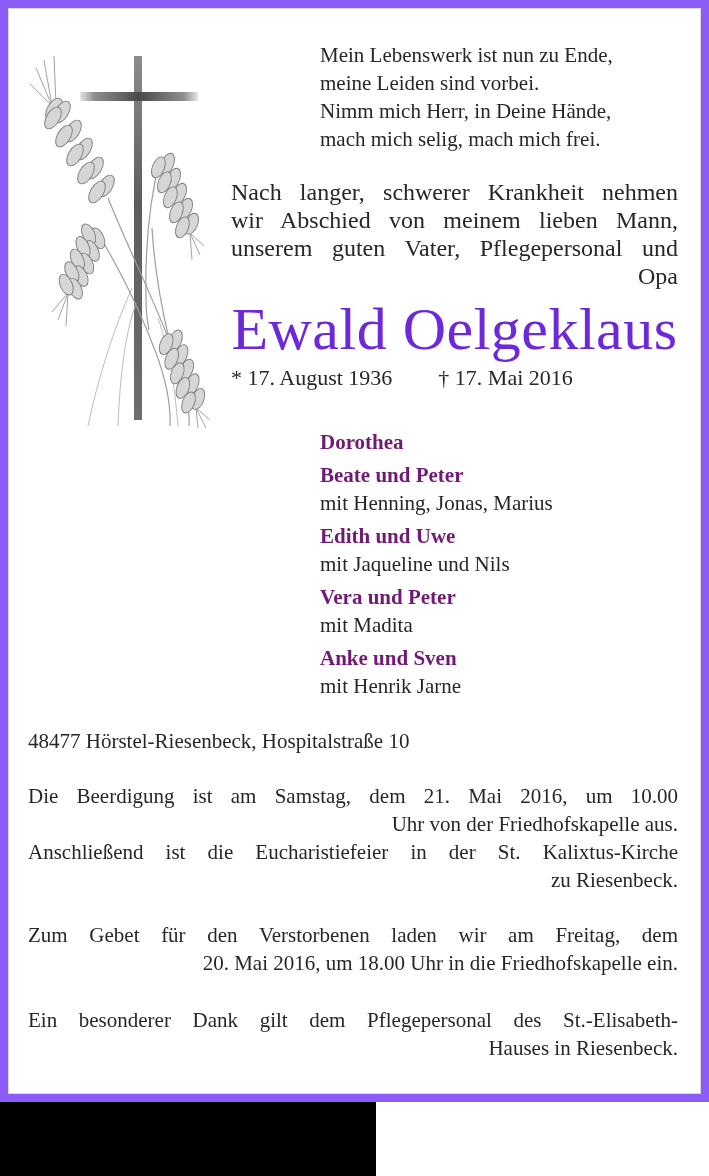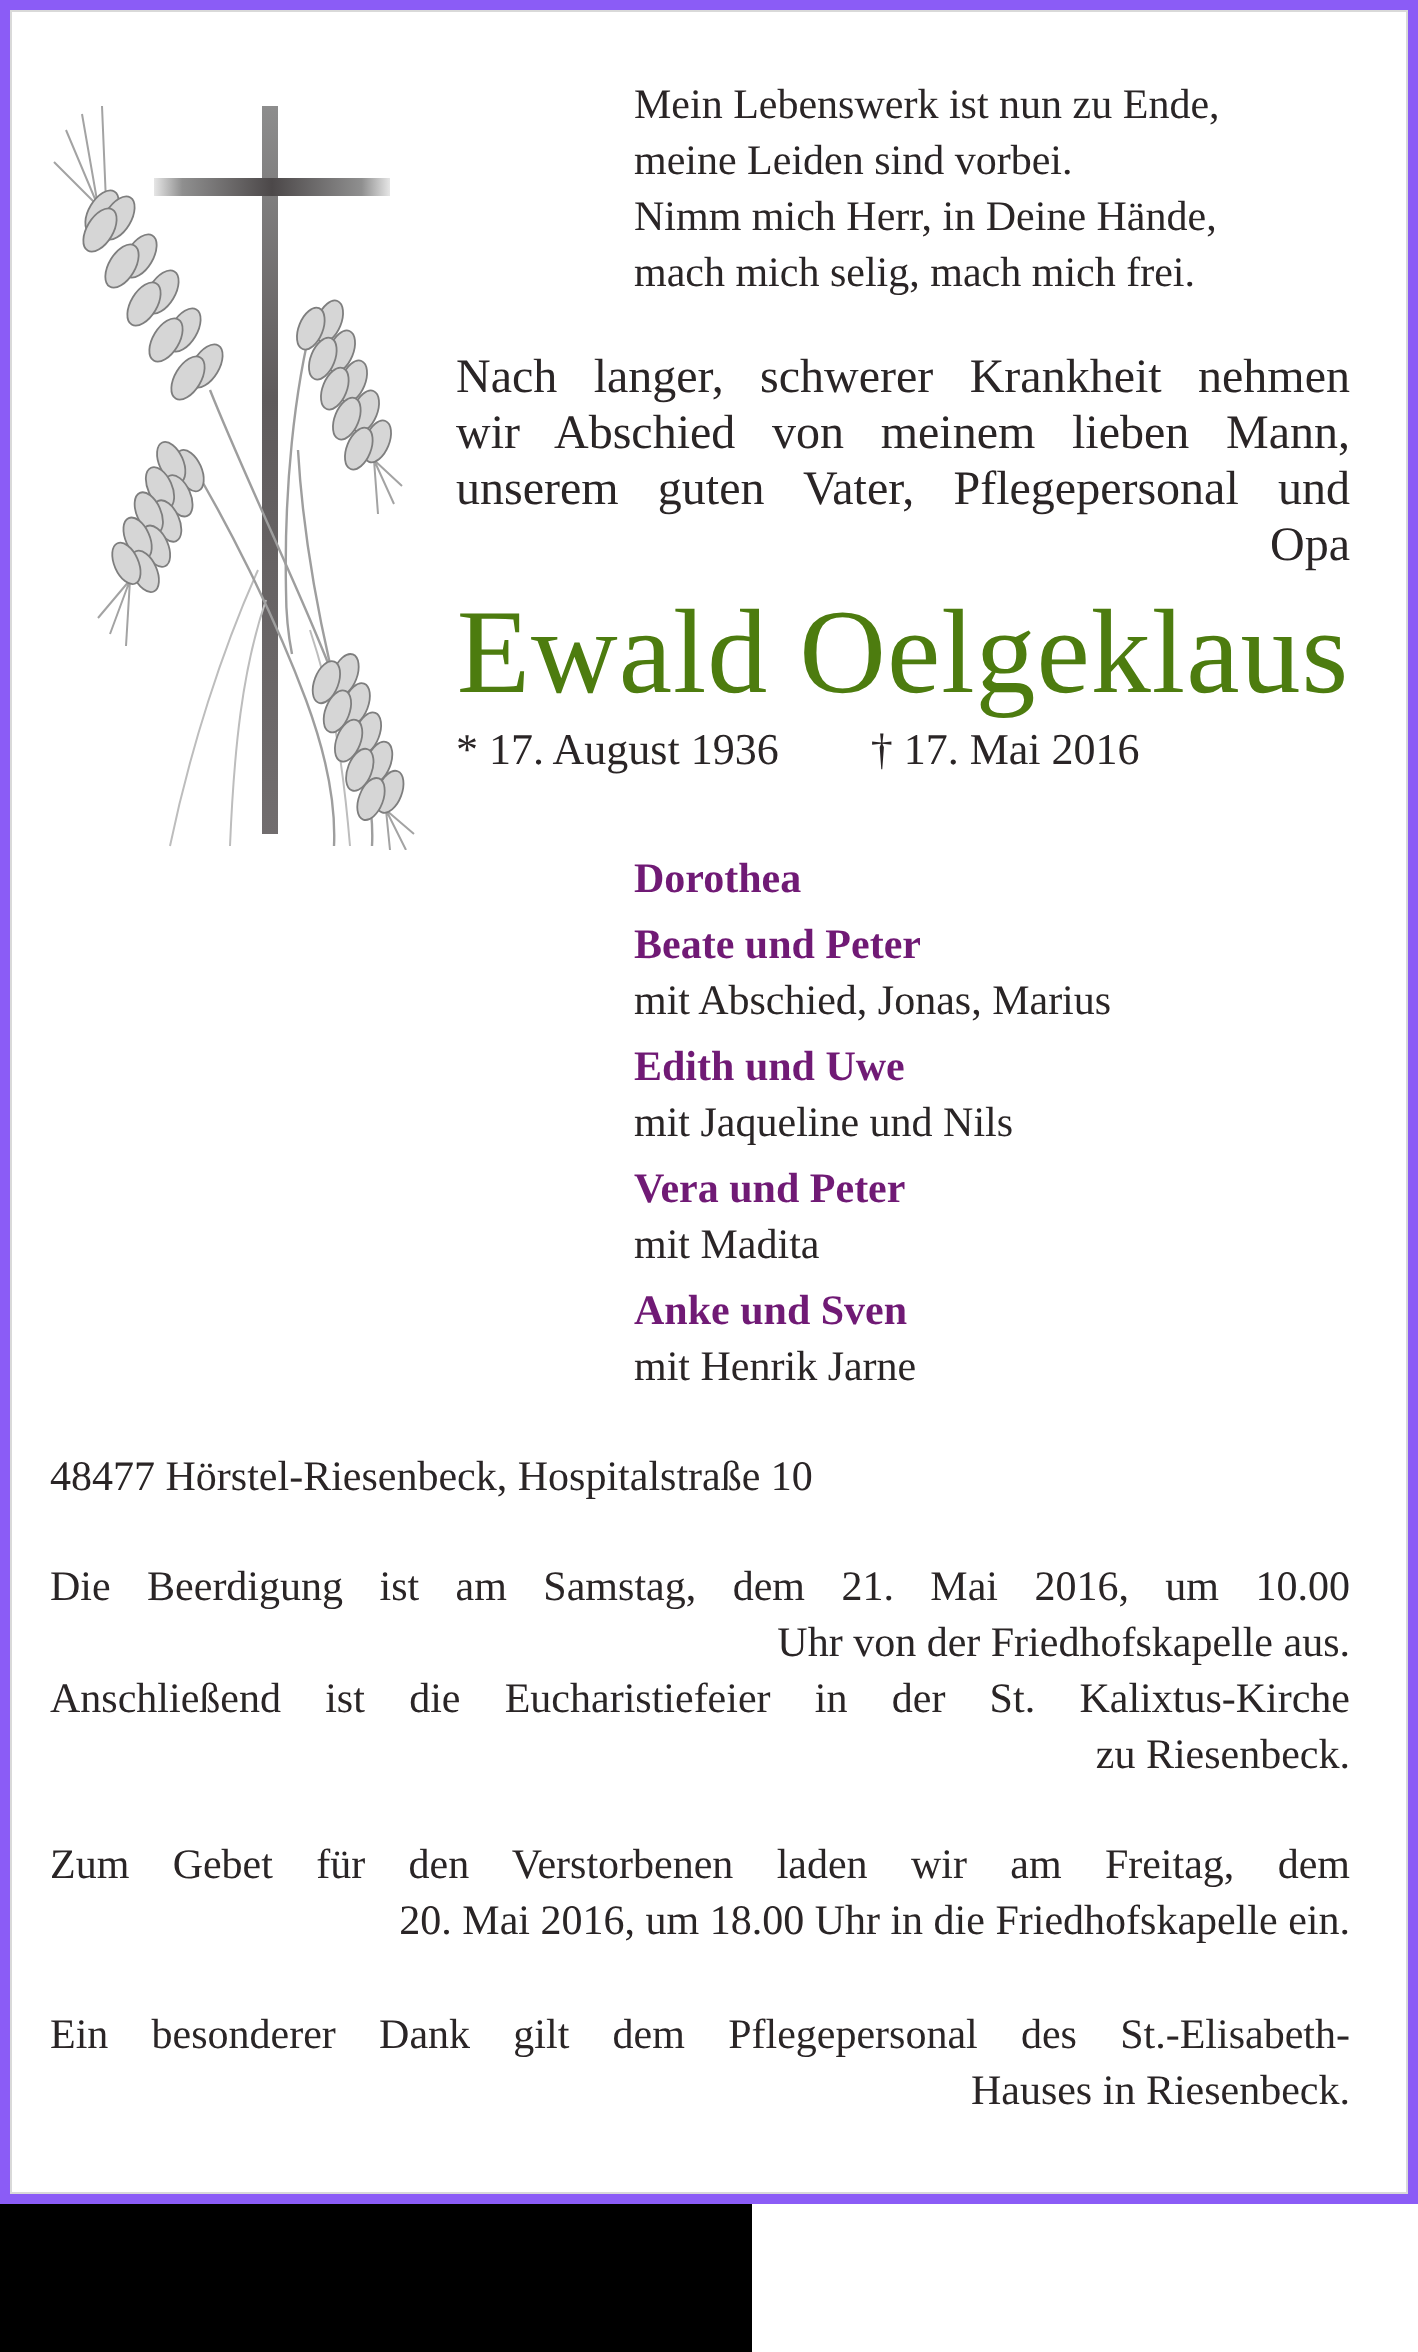--- a/index.html
+++ b/index.html
@@ -1,27 +1,27 @@
 <!DOCTYPE html>
 <html><head>
 <meta charset="utf-8">
 <style>
   html,body{margin:0;padding:0;background:#ffffff;}
   .page{position:relative;width:709px;height:1176px;background:#ffffff;overflow:hidden;
         font-family:"Liberation Serif","DejaVu Serif",serif;color:#2a2526;}
   .card{position:absolute;left:0;top:0;width:709px;height:1102px;box-sizing:border-box;
-        border:5px solid #8b5cf6;background:#ffffff;box-shadow:inset 0 0 0 1px #d9d9d9;}
+        border:8px solid #8b5cf6;background:#ffffff;box-shadow:inset 0 0 0 1px #d9d9d9;}
   .card > *{position:absolute;}
   .illus{left:20px;top:40px;width:190px;height:380px;}
   .poem{left:312px;top:33px;font-size:21px;line-height:28px;}
   .intro{left:223px;top:170px;width:447px;font-size:24px;line-height:28px;}
   .jl{text-align:justify;text-align-last:justify;}
   .ll{text-align:right;}
   .name{left:223px;top:288px;width:447px;margin:0;text-align:center;
-        font-size:60px;line-height:66px;font-weight:normal;color:#4d7c0f;letter-spacing:0.5px;}
+        font-size:60px;line-height:66px;font-weight:normal;color:#6d28d9;letter-spacing:0.5px;}
   .dates{left:223px;top:356px;width:447px;display:flex;gap:46px;
          font-size:22px;line-height:28px;}
   .mourners{left:312px;top:420px;font-size:21px;line-height:28px;}
   .entry{margin-bottom:5px;}
   .mn{font-weight:bold;color:#701a75;}
   .address{left:20px;top:719px;font-size:21px;line-height:28px;}
   .para{left:20px;width:650px;font-size:21px;line-height:28px;}
   .burial{top:774px;}
   .prayer{top:913px;}
   .thanks{top:998px;}
@@ -148,21 +148,21 @@
       <span>* 17. August 1936</span>
       <span>† 17. Mai 2016</span>
     </div>
 
     <div class="mourners">
       <div class="entry">
         <div class="mn">Dorothea</div>
       </div>
       <div class="entry">
         <div class="mn">Beate und Peter</div>
-        <div class="mw">mit Abschied, Jonas, Marius</div>
+        <div class="mw">mit Henning, Jonas, Marius</div>
       </div>
       <div class="entry">
         <div class="mn">Edith und Uwe</div>
         <div class="mw">mit Jaqueline und Nils</div>
       </div>
       <div class="entry">
         <div class="mn">Vera und Peter</div>
         <div class="mw">mit Madita</div>
       </div>
       <div class="entry">

